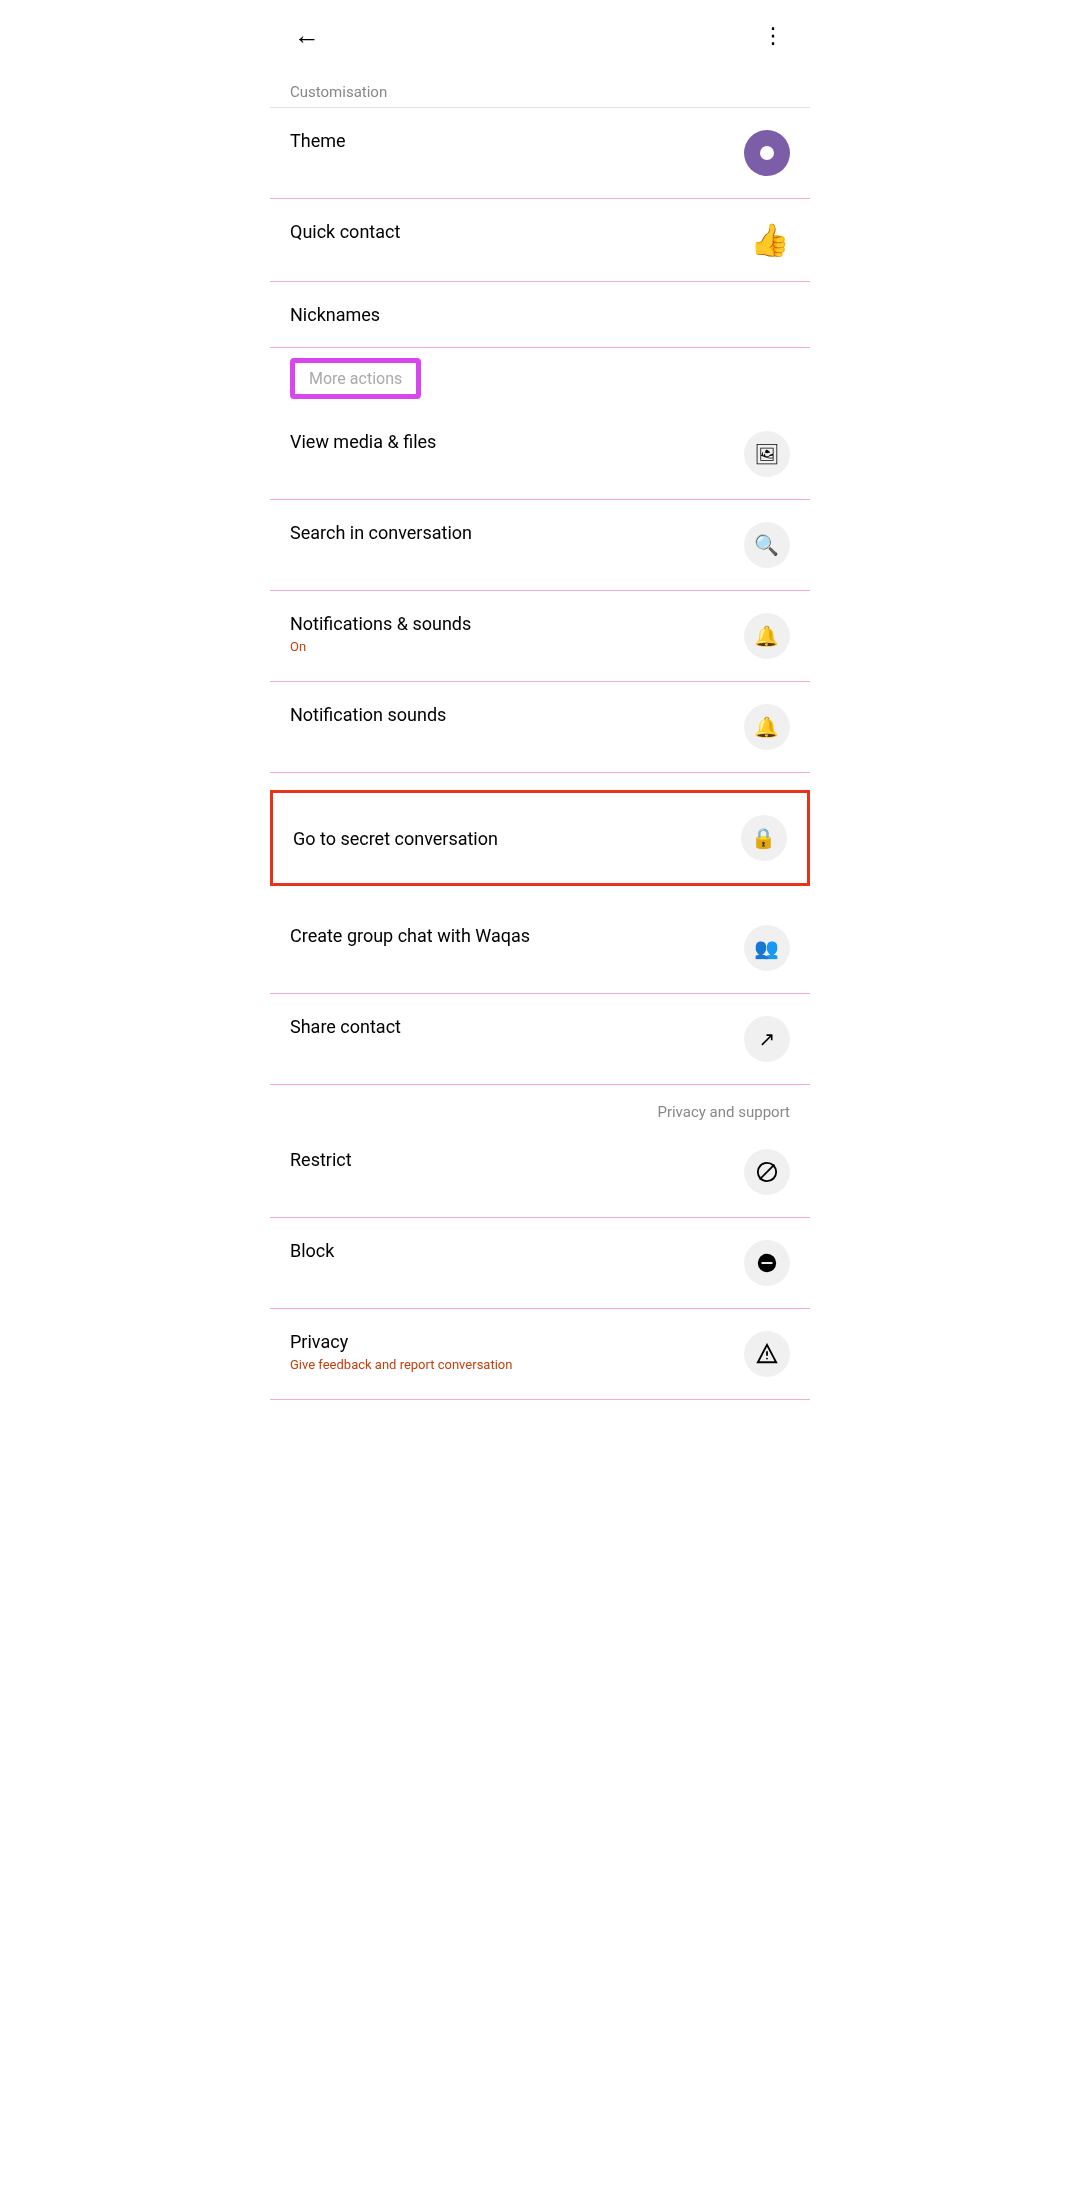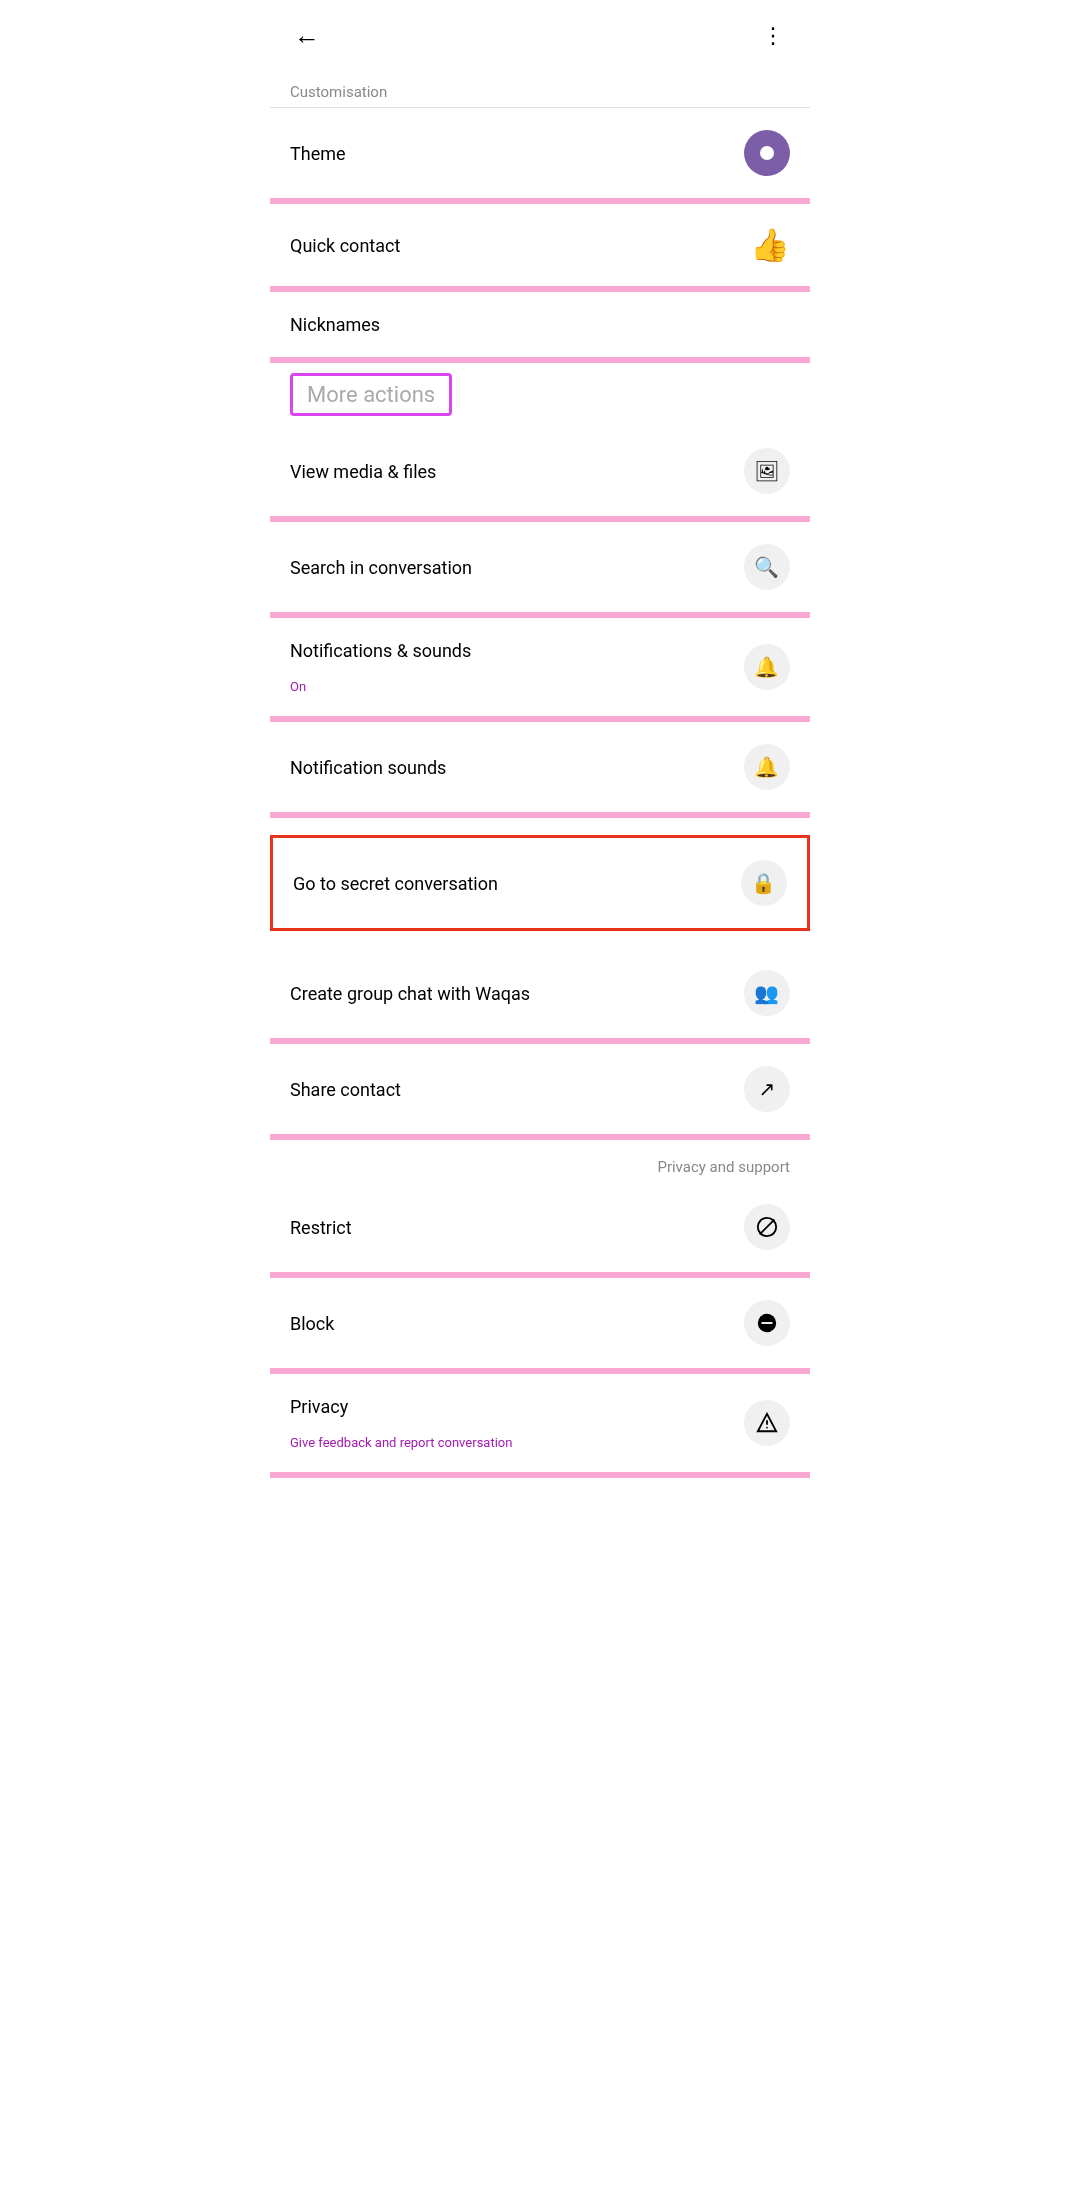--- a/index.html
+++ b/index.html
@@ -48,42 +48,42 @@
 
     .divider {
       height: 1px;
       background: #e0e0e0;
       margin: 0 0 0 0;
     }
 
     .list-item {
       display: flex;
       justify-content: space-between;
-      align-items: center;
+      align-items: flex-start;
       padding: 22px 20px;
       cursor: pointer;
       background: #ffffff;
-      border-bottom: 6px solid #f9a8d4;
+      border-bottom: 1px solid #f9a8d4;
     }
 
     .item-left {
       display: flex;
       flex-direction: column;
     }
 
     .item-label {
       font-size: 18px;
       color: #000000;
       font-weight: 400;
     }
 
     .item-sublabel {
       font-size: 13px;
-      color: #a21caf;
-      margin-top: 18px;
+      color: #c2410c;
+      margin-top: 5px;
     }
 
     .item-right {
       display: flex;
       align-items: center;
       justify-content: center;
     }
 
     .icon-circle {
       width: 46px;
@@ -109,24 +109,24 @@
     .theme-icon-inner {
       width: 14px;
       height: 14px;
       border-radius: 50%;
       background: white;
     }
 
     
     .highlighted-label {
       display: inline-block;
-      border: 3px solid #d946ef;
+      border: 5px solid #d946ef;
       padding: 6px 14px;
       border-radius: 4px;
-      font-size: 22px;
+      font-size: 16px;
       color: #aaaaaa;
       font-weight: 400;
     }
 
     .highlighted-row {
       border: 3px solid #e8321a;
       margin: 17px 0;
       padding: 22px 20px;
       display: flex;
       justify-content: space-between;

